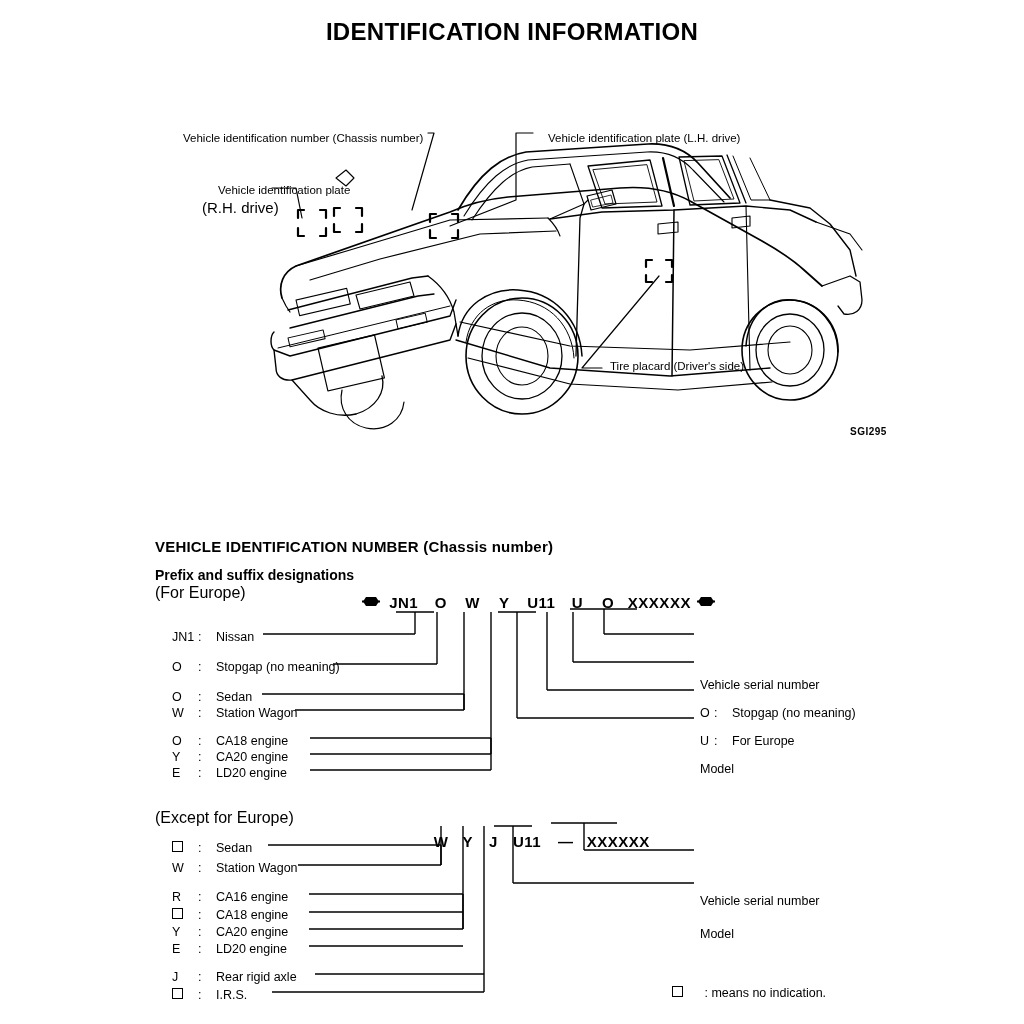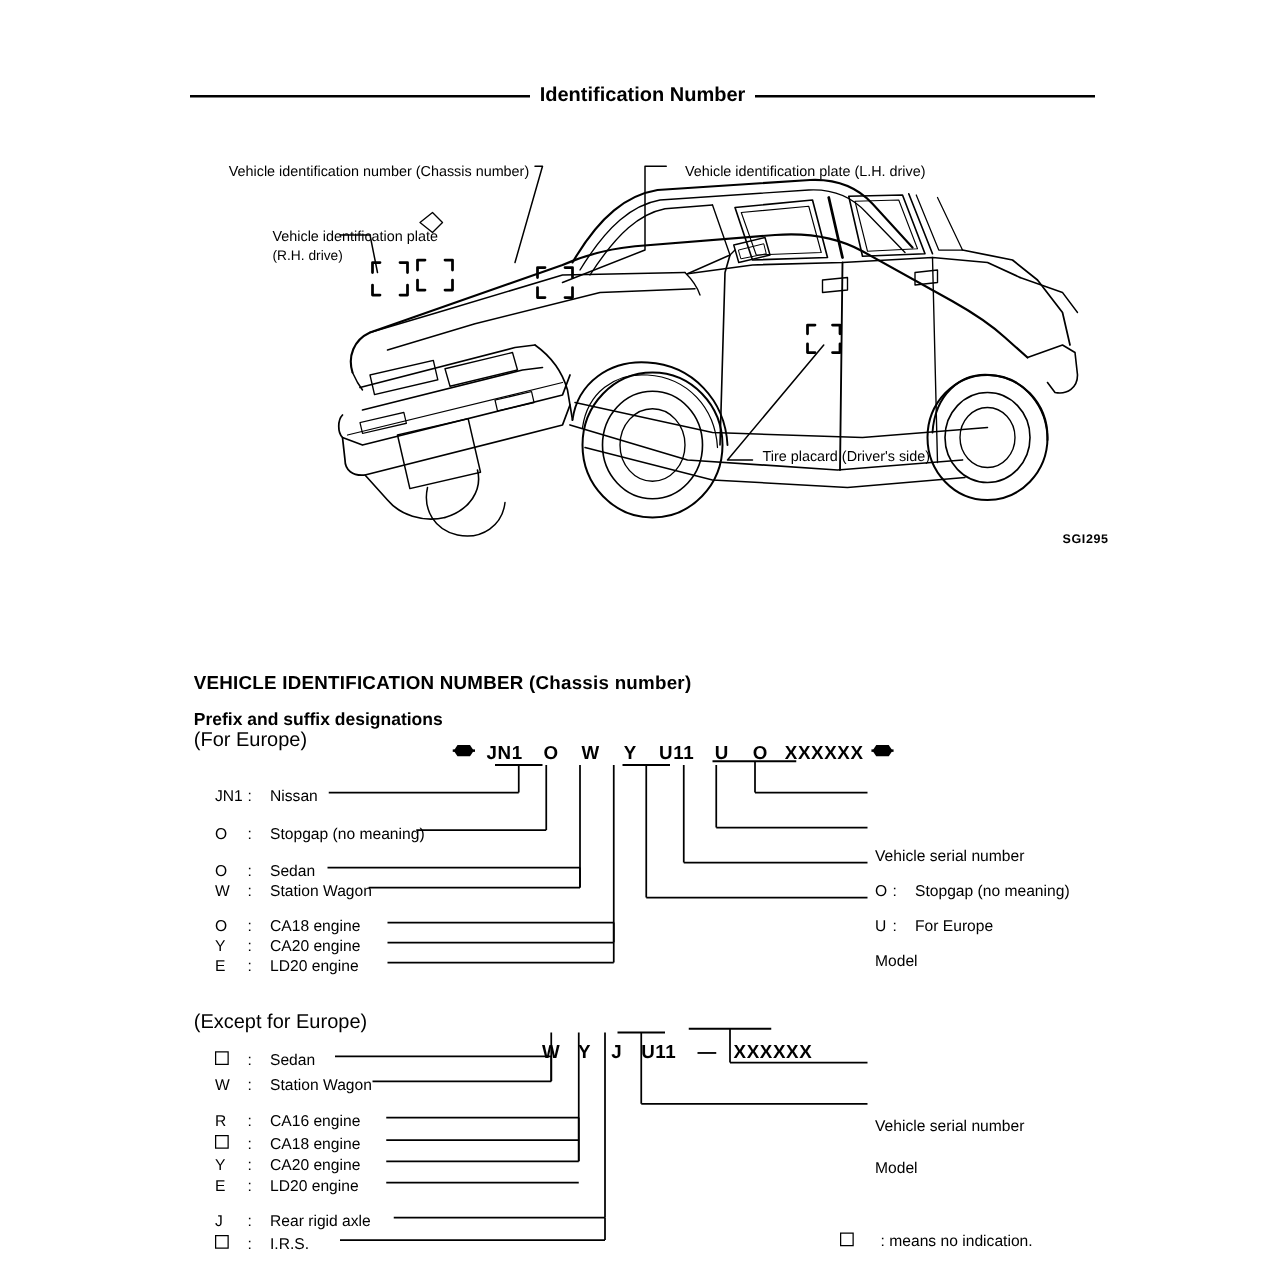--- a/index.html
+++ b/index.html
@@ -59,26 +59,22 @@
 
   
   .wires{position:absolute;left:0;top:0;width:1024px;height:1024px;pointer-events:none;}
   .wires line,.wires path,.wires polyline{stroke:#000;fill:none;}
 </style>
 </head>
 <body>
 
 <div class="page">
 
-
-  <div class="subhead">
-    <span class="rule"></span>
-    <span class="sub-title">Identification Number</span>
-    <span class="rule"></span>
-  </div>
+  <div class="doc-title">IDENTIFICATION INFORMATION</div>
+
 
   <div class="fig">
     <svg viewBox="0 0 740 350" xmlns="http://www.w3.org/2000/svg" stroke="#000" fill="none" stroke-width="1.5" stroke-linecap="round" stroke-linejoin="round">
 
       <path d="M132,198 C128,185 133,172 146,166 L300,112 C318,104 338,99 358,97
                L470,88 C496,86 520,90 540,101 L612,141
                C628,150 643,160 654,170 L672,186" stroke-width="1.7"></path>
 
       <path d="M308,110 C330,72 352,56 376,52 L498,44 C520,43 536,50 548,63 L580,98" stroke-width="1.7"></path>
       <path d="M314,116 C336,80 356,64 378,60 L497,52 C517,51 532,58 543,70 L574,102" stroke-width="1.1"></path>
@@ -191,21 +187,21 @@
 
       <polyline points="278,33 284,33 262,110" stroke-width="1.2"></polyline>
       <polyline points="122,88 146,88 152,118" stroke-width="1.2"></polyline>
       <polyline points="383,33 366,33 366,100 300,126" stroke-width="1.2"></polyline>
       <polyline points="509,176 432,268 452,268" stroke-width="1.2"></polyline>
     </svg>
 
     <div style="position:absolute;left:33px;top:32px;font-size:11.5px;white-space:nowrap;">Vehicle identification number (Chassis number)</div>
 
     <div style="position:absolute;left:68px;top:84px;font-size:11.5px;white-space:nowrap;">Vehicle identification plate</div>
-    <div style="position:absolute;left:68px;top:99px;font-size:11px;white-space:nowrap;">(R.H. drive)</div>
+    <div style="position:absolute;left:52px;top:99px;font-size:15px;white-space:nowrap;">(R.H. drive)</div>
 
     <div style="position:absolute;left:398px;top:32px;font-size:11.5px;white-space:nowrap;">Vehicle identification plate (L.H. drive)</div>
 
     <div style="position:absolute;left:460px;top:260px;font-size:11.5px;white-space:nowrap;">Tire placard (Driver's side)</div>
   </div>
 
   <div class="figcode">SGI295</div>
 
   <div class="sec">
     <div class="sec-title">VEHICLE  IDENTIFICATION  NUMBER  (Chassis number)</div>

